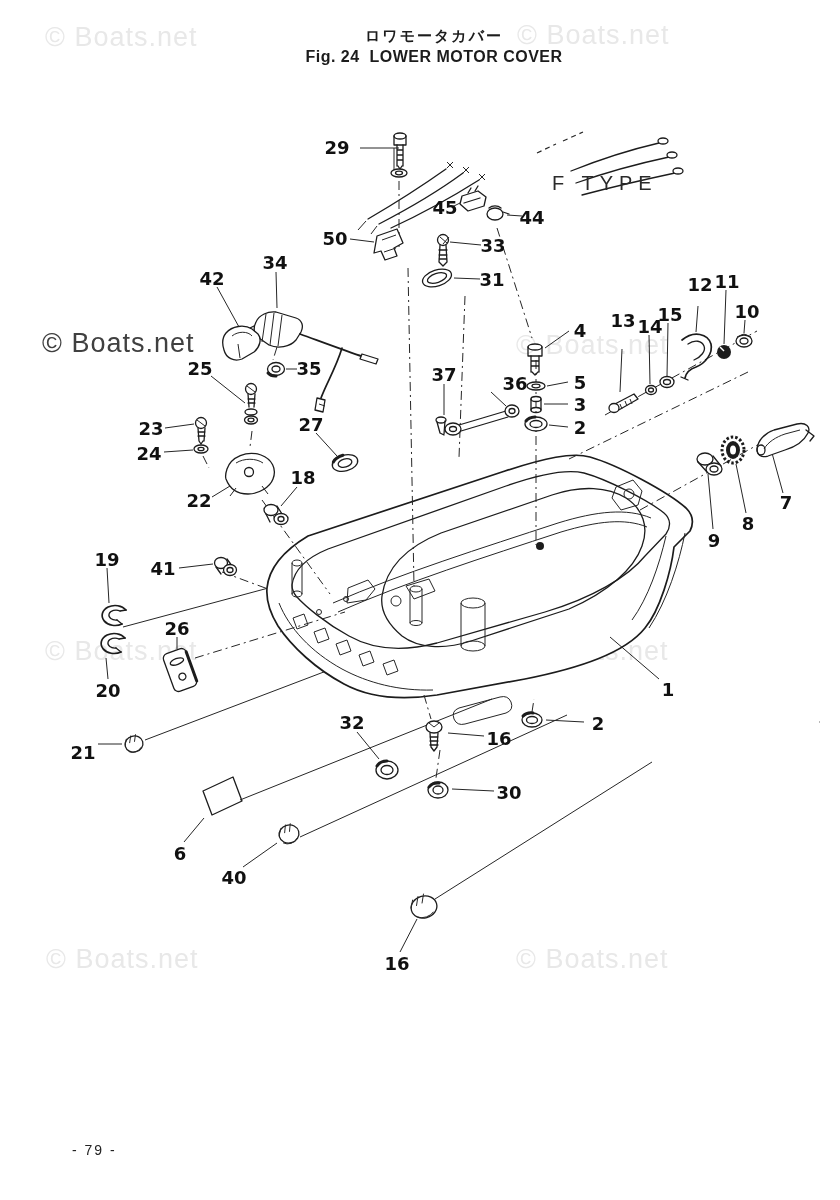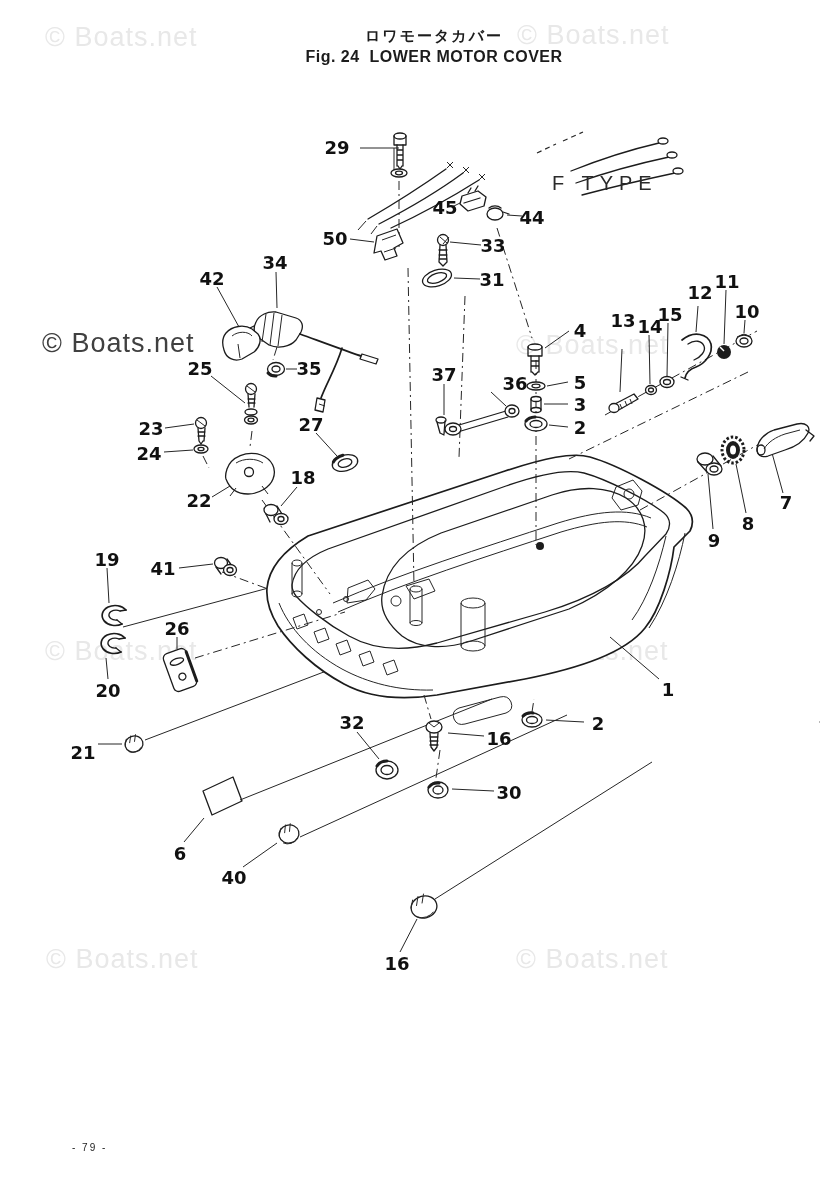--- a/index.html
+++ b/index.html
@@ -7,21 +7,21 @@
         font-family:"Liberation Sans",sans-serif;color:#1c1c1c;}
   .titles{position:absolute;top:26px;left:0;width:840px;text-align:center;transform:translateX(14px);}
   .title-jp{font-size:15px;font-weight:bold;letter-spacing:2px;line-height:20px;}
   .title-en{font-size:16px;font-weight:bold;letter-spacing:0.5px;line-height:22px;white-space:pre;}
   .wm{position:absolute;font-size:27px;font-weight:400;letter-spacing:1px;white-space:nowrap;pointer-events:none;}
   .wm.light{color:#e8e8e8;}
   .wm.dark{color:#404040;}
   .callout{position:absolute;transform:translate(-50%,-50%);font-size:18px;font-weight:bold;
            font-family:"DejaVu Sans","Liberation Sans",sans-serif;color:#111;white-space:nowrap;}
   .ftype{position:absolute;left:552px;top:172px;font-size:20px;letter-spacing:6px;color:#2a2a2a;white-space:nowrap;}
-  .pagenum{position:absolute;left:72px;top:1142px;font-size:10px;letter-spacing:2px;color:#222;}
+  .pagenum{position:absolute;left:72px;top:1142px;font-size:14px;letter-spacing:2px;color:#222;}
   svg{position:absolute;left:0;top:0;}
   svg *{vector-effect:non-scaling-stroke;}
   .s  {stroke:#1c1c1c;fill:none;stroke-width:1.3;stroke-linecap:round;stroke-linejoin:round;}
   .s2 {stroke:#1c1c1c;fill:none;stroke-width:1.7;stroke-linecap:round;stroke-linejoin:round;}
   .thin{stroke:#262626;fill:none;stroke-width:1;}
   .dd {stroke:#262626;fill:none;stroke-width:1;stroke-dasharray:9 4 2 4;}
   .d2 {stroke:#262626;fill:none;stroke-width:1.2;stroke-dasharray:5 4;}
   .fw {fill:#ffffff;}
   .fd {fill:#1c1c1c;}
   .cres{stroke:#1c1c1c;fill:none;stroke-width:3;stroke-linecap:round;}
@@ -422,21 +422,21 @@
       <div class="callout" style="left: 303px; top: 477px;">18</div>
       <div class="callout" style="left: 444px; top: 374px;">37</div>
       <div class="callout" style="left: 491px; top: 383px; margin-left: 24px;">36</div>
       <div class="callout" style="left: 580px; top: 330px;">4</div>
       <div class="callout" style="left: 580px; top: 382px;">5</div>
       <div class="callout" style="left: 580px; top: 404px;">3</div>
       <div class="callout" style="left: 580px; top: 427px;">2</div>
       <div class="callout" style="left: 623px; top: 320px;">13</div>
       <div class="callout" style="left: 650px; top: 326px;">14</div>
       <div class="callout" style="left: 670px; top: 314px;">15</div>
-      <div class="callout" style="left: 700px; top: 292px;">12</div>
+      <div class="callout" style="left: 700px; top: 284px;">12</div>
       <div class="callout" style="left: 727px; top: 281px;">11</div>
       <div class="callout" style="left: 747px; top: 311px;">10</div>
       <div class="callout" style="left: 786px; top: 502px;">7</div>
       <div class="callout" style="left: 748px; top: 523px;">8</div>
       <div class="callout" style="left: 714px; top: 540px;">9</div>
       <div class="callout" style="left: 107px; top: 559px;">19</div>
       <div class="callout" style="left: 163px; top: 568px;">41</div>
       <div class="callout" style="left: 177px; top: 628px;">26</div>
       <div class="callout" style="left: 108px; top: 690px;">20</div>
       <div class="callout" style="left: 83px; top: 752px;">21</div>

